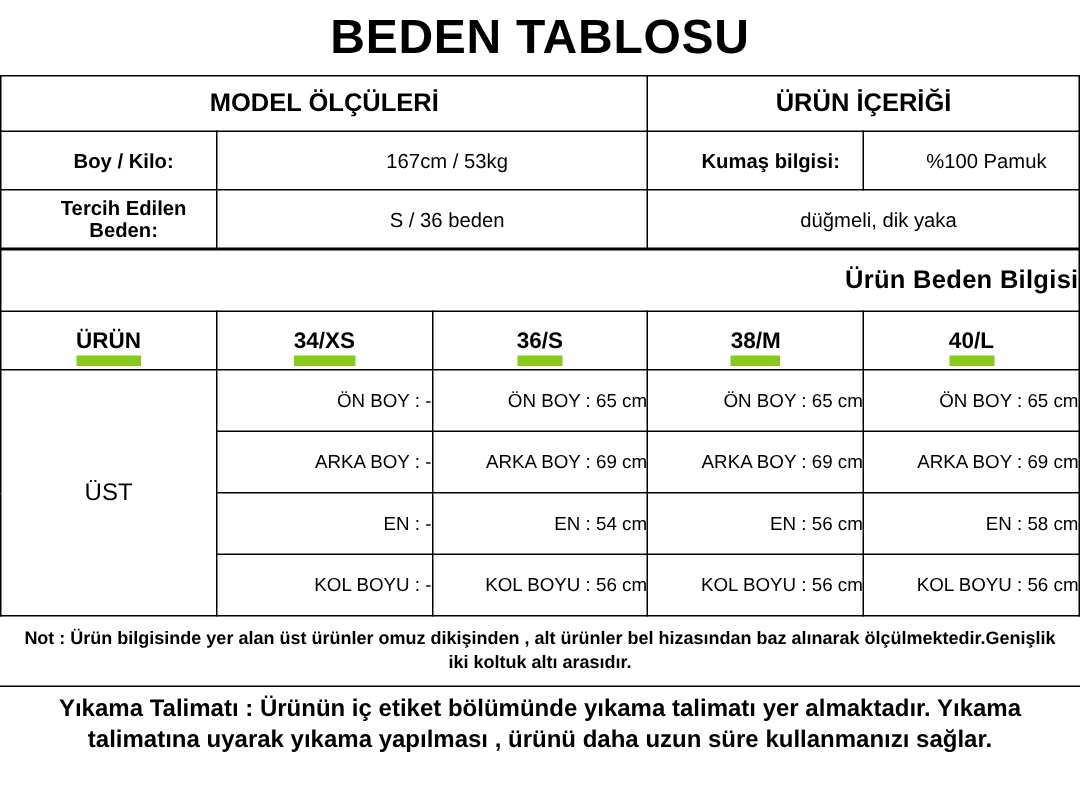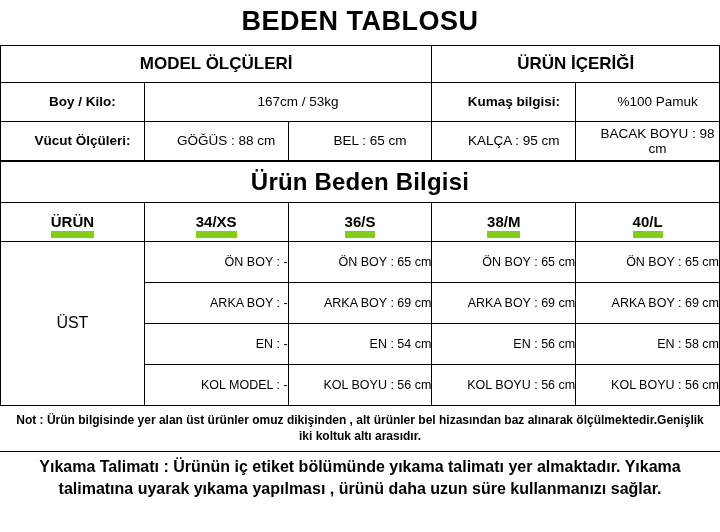--- a/index.html
+++ b/index.html
@@ -15,21 +15,21 @@
     overflow: hidden;
   }
   .page {
     width: 720px;
     height: 532px;
     position: relative;
     box-sizing: border-box;
   }
   .title {
     text-align: center;
-    font-size: 27px;
+    font-size: 32px;
     font-weight: bold;
     letter-spacing: 0.5px;
     padding: 7px 0 8px 0;
     line-height: 1.1;
   }
   table {
     border-collapse: collapse;
     width: 720px;
     table-layout: fixed;
   }
@@ -48,22 +48,22 @@
     text-align: center;
     font-size: 13.5px;
     height: 38px;
     font-weight: normal;
     padding-left: 20px;
   }
   .cell.bold {
     font-weight: bold;
   }
   .section-title {
-    text-align: center;
-    font-size: 24px;
+    text-align: right;
+    font-size: 17px;
     font-weight: bold;
     height: 40px;
     letter-spacing: 0.2px;
   }
   .colhdr {
     text-align: center;
     font-size: 15px;
     font-weight: bold;
     height: 38px;
   }
@@ -115,25 +115,23 @@
       <td class="hdr" colspan="3">MODEL ÖLÇÜLERİ</td>
       <td class="hdr" colspan="2">ÜRÜN İÇERİĞİ</td>
     </tr>
     <tr>
       <td class="cell bold" style="width:145px">Boy / Kilo:</td>
       <td class="cell" colspan="2">167cm / 53kg</td>
       <td class="cell bold" style="width:145px">Kumaş bilgisi:</td>
       <td class="cell">%100 Pamuk</td>
     </tr>
     <tr>
-      <td class="cell bold">Vücut Ölçüleri:</td>
-      <td class="cell" style="width:110px">GÖĞÜS : 88 cm</td>
-      <td class="cell">BEL : 65 cm</td>
-      <td class="cell">KALÇA : 95 cm</td>
-      <td class="cell">BACAK BOYU : 98 cm</td>
+      <td class="cell bold">Tercih Edilen Beden:</td>
+      <td class="cell" colspan="2">S / 36 beden</td>
+      <td class="cell" colspan="2">düğmeli, dik yaka</td>
     </tr>
   </tbody>
     </table>
 
   <table>
     <tbody>
         <tr>
       <td class="section-title" colspan="5">Ürün Beden Bilgisi</td>
     </tr>
     <tr>
@@ -156,21 +154,21 @@
       <td class="measure">ARKA BOY : 69 cm</td>
       <td class="measure">ARKA BOY : 69 cm</td>
     </tr>
     <tr>
       <td class="measure">EN : -</td>
       <td class="measure">EN : 54 cm</td>
       <td class="measure">EN : 56 cm</td>
       <td class="measure">EN : 58 cm</td>
     </tr>
     <tr>
-      <td class="measure">KOL MODEL : -</td>
+      <td class="measure">KOL BOYU : -</td>
       <td class="measure">KOL BOYU : 56 cm</td>
       <td class="measure">KOL BOYU : 56 cm</td>
       <td class="measure">KOL BOYU : 56 cm</td>
     </tr>
   </tbody>
     </table>
 
   <div class="note">Not : Ürün bilgisinde yer alan üst ürünler omuz dikişinden , alt ürünler bel hizasından baz alınarak ölçülmektedir.Genişlik iki koltuk altı arasıdır.</div>
   <div class="divider"></div>
   <div class="note2">Yıkama Talimatı : Ürünün iç etiket bölümünde yıkama talimatı yer almaktadır. Yıkama talimatına uyarak yıkama yapılması , ürünü daha uzun süre kullanmanızı sağlar.</div>

